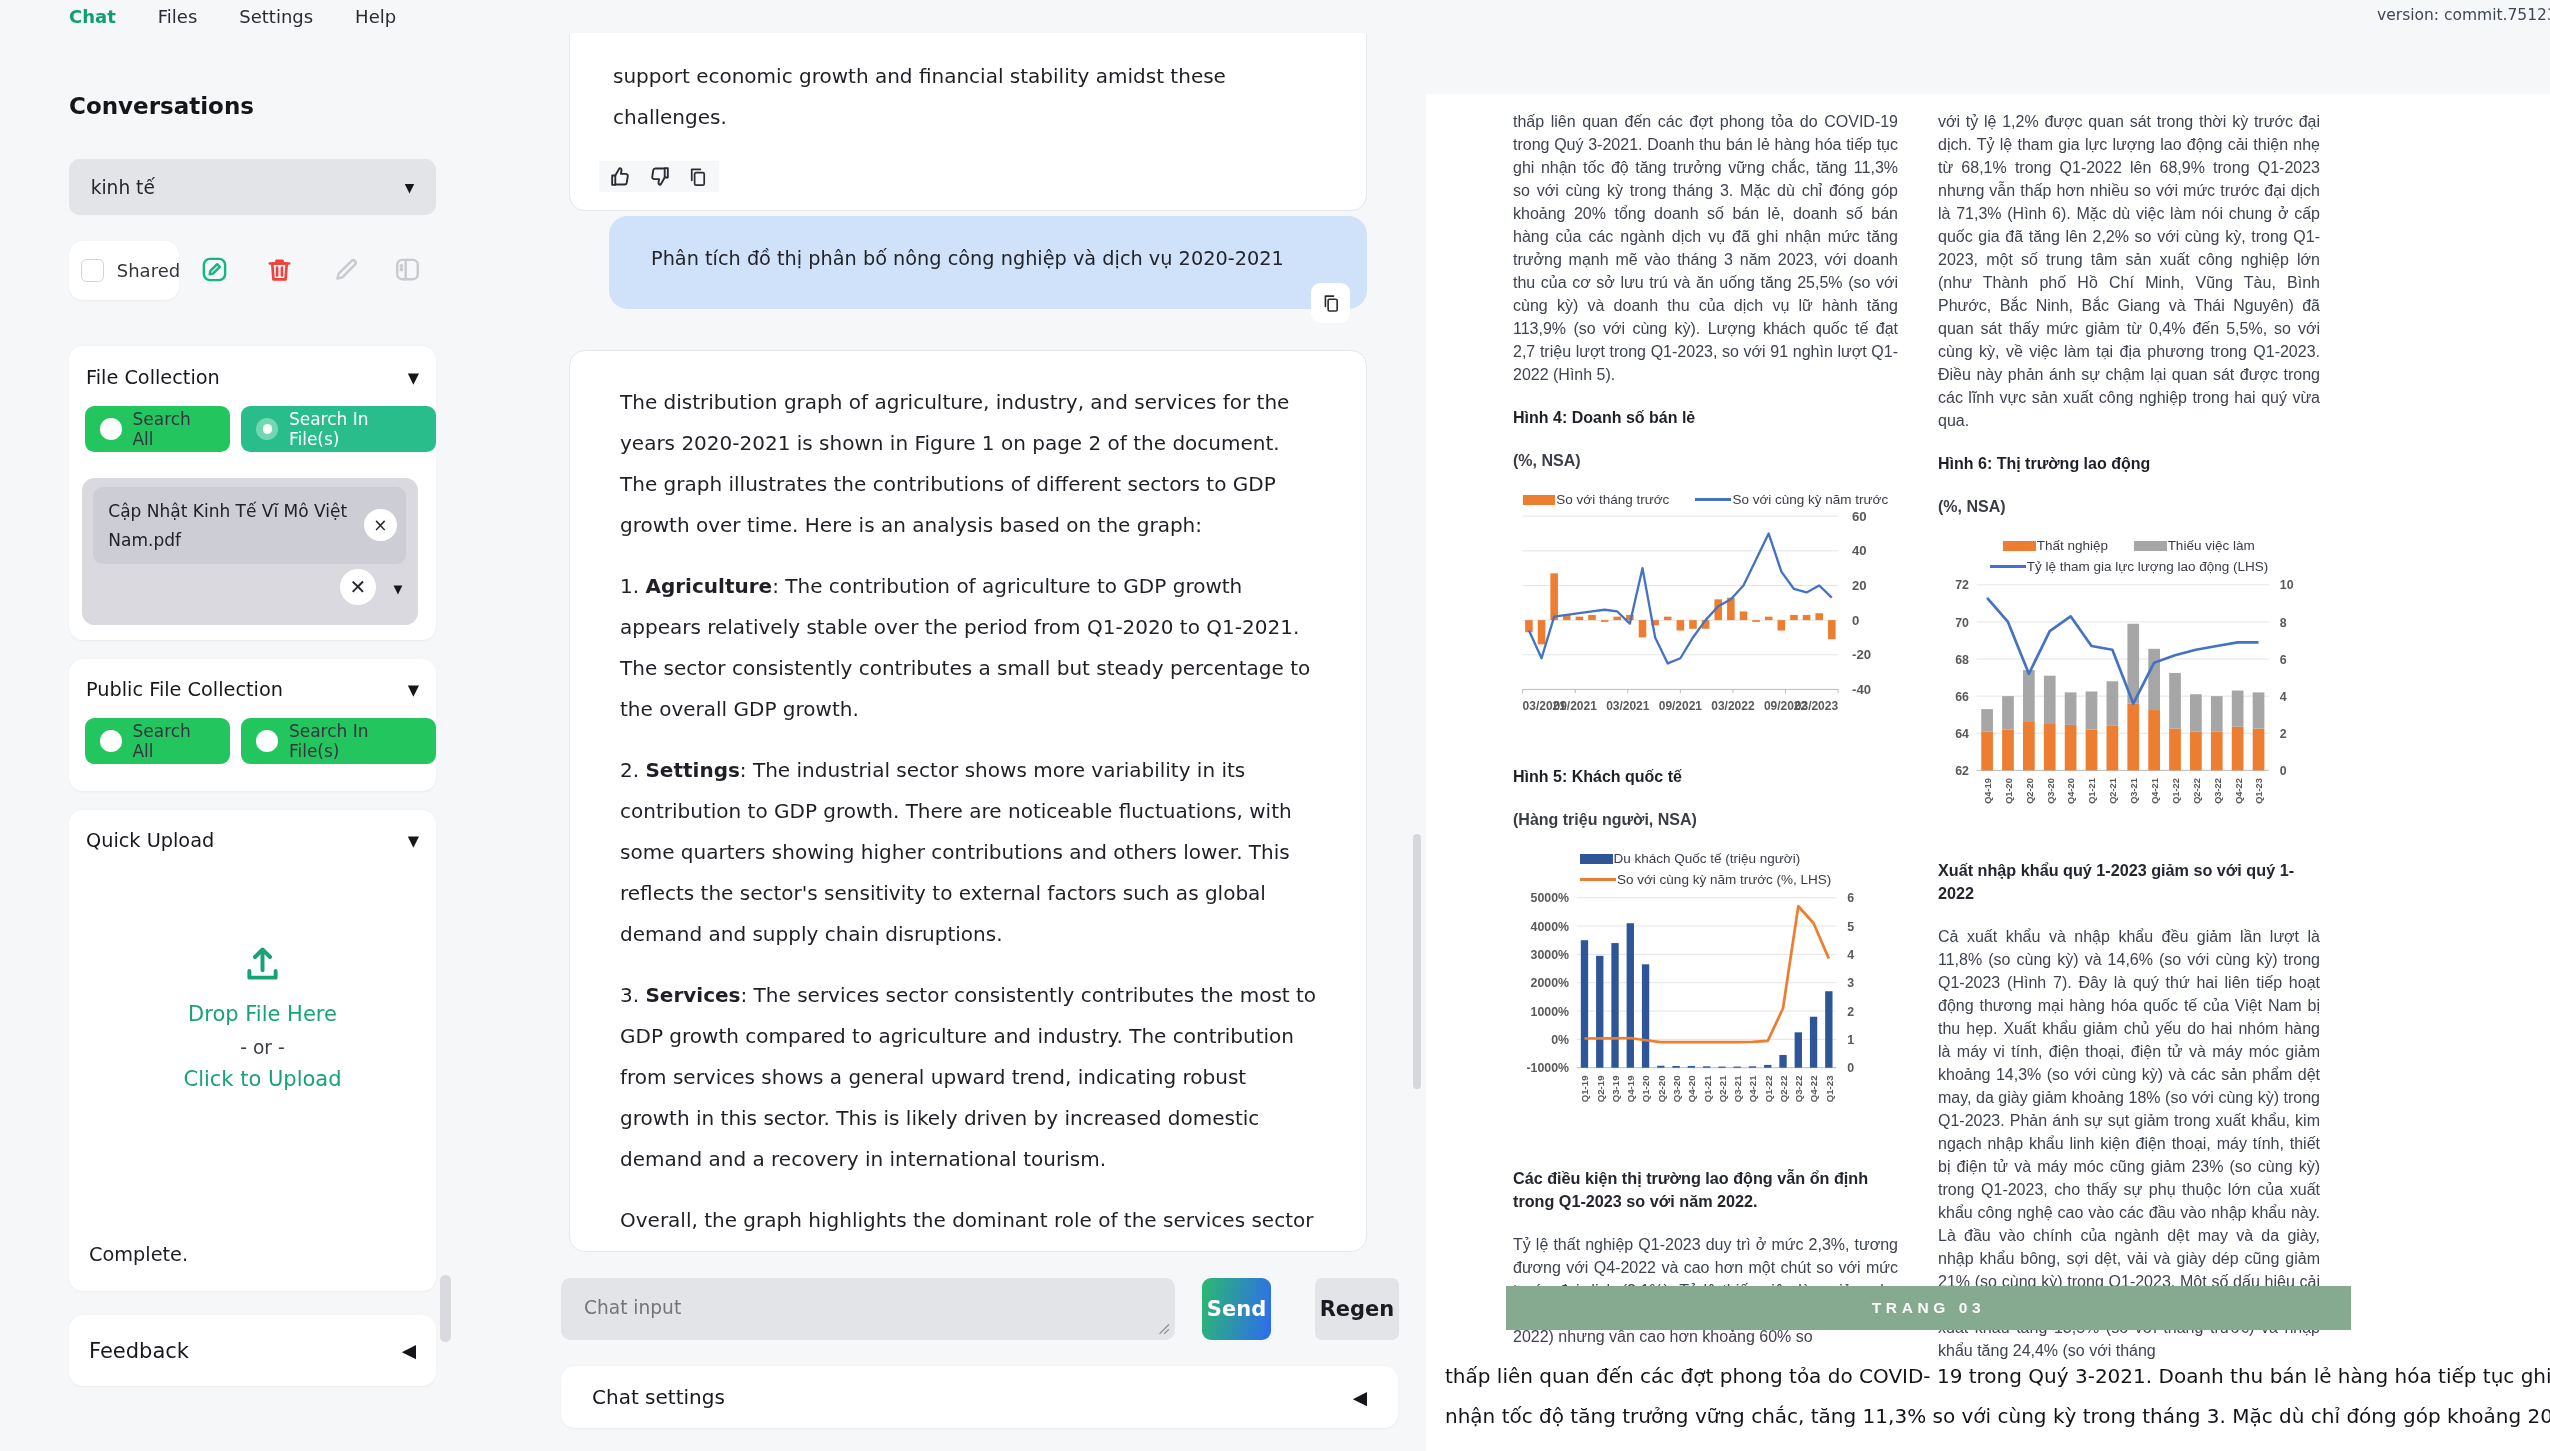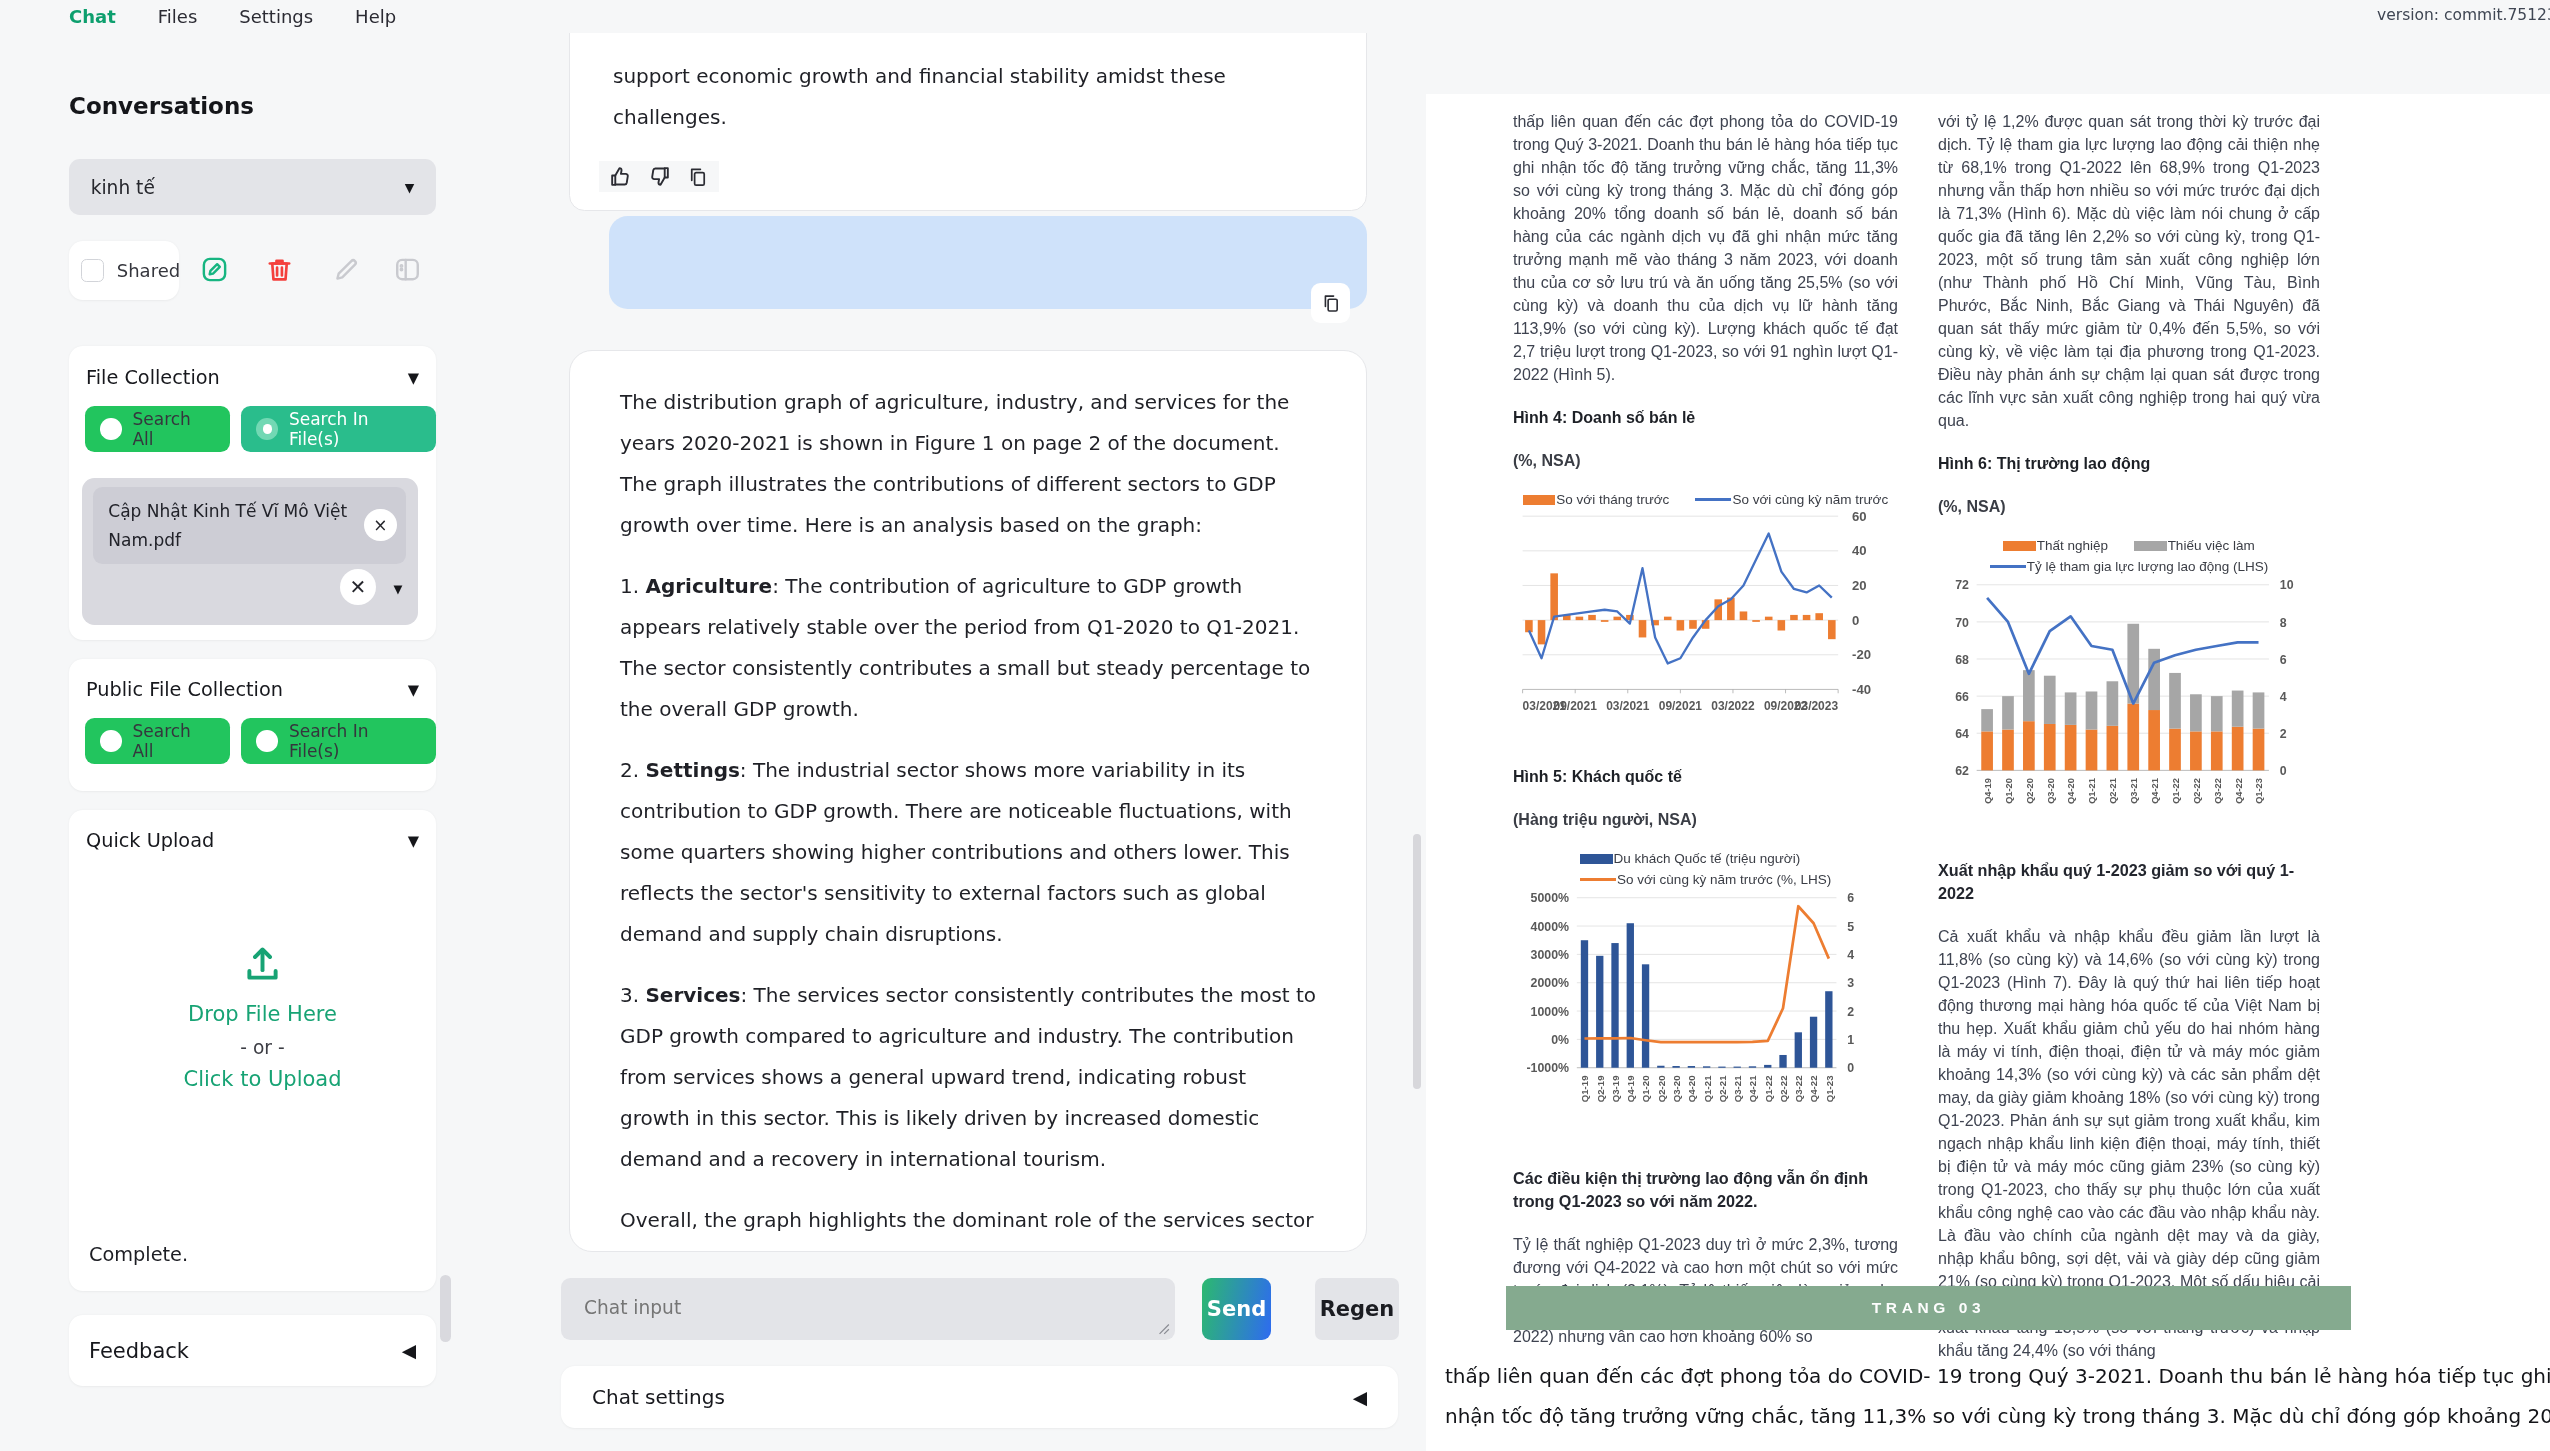--- a/index.html
+++ b/index.html
@@ -184,29 +184,30 @@
       </span>
       <span class="icon-btn">
         <svg width="23" height="23" viewBox="0 0 24 24" fill="none" stroke="#2b2c33" stroke-width="1.8" stroke-linecap="round" stroke-linejoin="round">
           <rect x="9" y="8" width="10" height="13" rx="1.5"></rect>
             <path d="M6 16V4.5h9"></path>
         </svg>
       </span>
     </div>
 
     <div class="abs" style="left:60px;top:183px;width:758px;height:93px;background:#cfe2fa;border-radius:18.6px;">
+      <div style="margin:31px 0 0 42px;font-size:19.3px;color:#23242b;">Phân tích đồ thị phân bố nông công nghiệp và dịch vụ 2020-2021</div>
       <div class="abs" style="right:17px;bottom:-14px;width:39px;height:40px;background:#fff;border-radius:9.3px;display:flex;align-items:center;justify-content:center;">
         <svg width="21.7" height="21.7" viewBox="0 0 24 24" fill="none" stroke="#2b2c33" stroke-width="1.8" stroke-linecap="round" stroke-linejoin="round">
           <rect x="9" y="8" width="10" height="13" rx="1.5"></rect>
             <path d="M6 16V4.5h9"></path>
         </svg>
       </div>
     </div>
 
-    <div class="bubble-border abs" style="left:20px;top:317px;width:798px;height:902px;box-sizing:border-box;overflow:hidden;border-radius:23px;">
+    <div class="bubble-border abs" style="left:20px;top:317px;width:798px;height:902px;box-sizing:border-box;overflow:hidden;">
       <div class="chat-text" style="margin:31px 46px 0 50px;">
         <p>The distribution graph of agriculture, industry, and services for the years 2020-2021 is shown in Figure 1 on page 2 of the document. The graph illustrates the contributions of different sectors to GDP growth over time. Here is an analysis based on the graph:</p>
         <p><span>1. </span><b>Agriculture</b><span>: The contribution of agriculture to GDP growth appears relatively stable over the period from Q1-2020 to Q1-2021. The sector consistently contributes a small but steady percentage to the overall GDP growth.</span></p>
         <p><span>2. </span><b>Settings</b><span>: The industrial sector shows more variability in its contribution to GDP growth. There are noticeable fluctuations, with some quarters showing higher contributions and others lower. This reflects the sector's sensitivity to external factors such as global demand and supply chain disruptions.</span></p>
         <p><span>3. </span><b>Services</b><span>: The services sector consistently contributes the most to GDP growth compared to agriculture and industry. The contribution from services shows a general upward trend, indicating robust growth in this sector. This is likely driven by increased domestic demand and a recovery in international tourism.</span></p>
         <p>Overall, the graph highlights the dominant role of the services sector in driving GDP growth, with agriculture providing steady support and industry showing more variability.</p>
       </div>
     </div>
 
     <div class="abs" style="left:864px;top:801px;width:7.7px;height:255px;border-radius:3.9px;background:#d7d7db;"></div>

